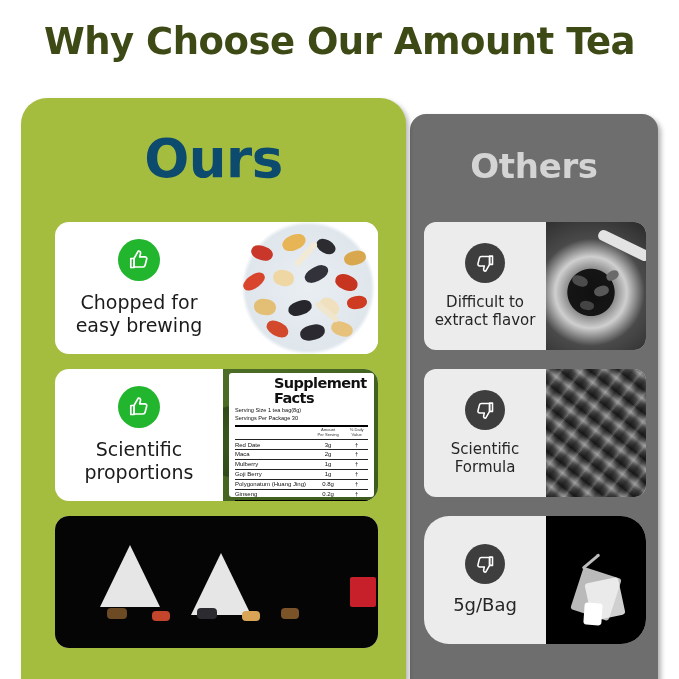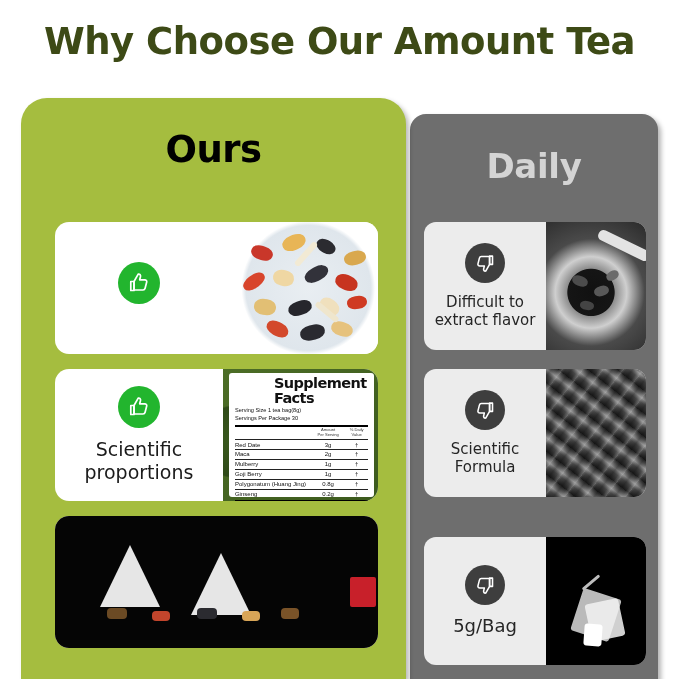--- a/index.html
+++ b/index.html
@@ -65,22 +65,22 @@
     box-shadow: 3px 3px 5px rgba(0,0,0,0.3);
   }
 
   .panel-heading {
     text-align: center;
     font-family: "DejaVu Sans", sans-serif;
     font-weight: bold;
   }
   .heading-ours {
     margin-top: 30px;
-    font-size: 37px;
-    color: #000000;
+    font-size: 53px;
+    color: #0c4a6e;
     letter-spacing: -0.5px;
   }
   .heading-others {
     margin-top: 32px;
     font-size: 34px;
     color: #d4d4d4;
     letter-spacing: -0.3px;
   }
 
   
@@ -103,21 +103,21 @@
     width: 222px;
     height: 128px;
     background: #ececec;
     border-radius: 12px;
   }
   .card-ours.pos1 { top: 124px; }
   .card-ours.pos2 { top: 271px; }
   .card-ours.pos3 { top: 418px; }
   .card-others.pos1 { top: 108px; }
   .card-others.pos2 { top: 255px; }
-  .card-others.pos3 { top: 423px; }
+  .card-others.pos3 { top: 402px; border-radius: 25px; }
 
   .card-left {
     width: 52%;
     display: flex;
     flex-direction: column;
     align-items: center;
     justify-content: center;
     padding: 4px 6px;
     box-sizing: border-box;
   }
@@ -275,20 +275,22 @@
     <div class="panel-heading heading-ours">Ours</div>
 
     <div class="card card-ours pos1">
       <div class="card-left">
         <div class="badge badge-up">
           <svg width="24" height="24" viewBox="0 0 24 24" fill="none" stroke="#ffffff" stroke-width="1.7" stroke-linejoin="round">
             <path d="M7 10.5v9h-3.2v-9z"></path>
             <path d="M7 10.5l4.2-7.3c1.6-.3 2.6.7 2.3 2.3l-.8 3.3h5.1c1.3 0 2.2 1 1.9 2.2l-1.6 6.3c-.25 1-1.1 1.7-2.1 1.7H7z"></path>
           </svg>
         </div>
+        <div class="card-label">Chopped for
+easy brewing</div>
       </div>
       <div class="card-right">
         <div class="photo photo-mix">
           <div class="blob" style="left:18%;top:18%;width:22px;height:14px;background:#c9372a;transform:rotate(18deg);"></div>
           <div class="blob" style="left:38%;top:10%;width:24px;height:15px;background:#e8b556;transform:rotate(-22deg);"></div>
           <div class="blob" style="left:60%;top:14%;width:20px;height:13px;background:#2b2b30;transform:rotate(30deg);"></div>
           <div class="blob" style="left:78%;top:22%;width:22px;height:14px;background:#d9a84e;transform:rotate(-12deg);"></div>
           <div class="blob" style="left:12%;top:40%;width:24px;height:13px;background:#d8452c;transform:rotate(-35deg);"></div>
           <div class="blob" style="left:32%;top:36%;width:21px;height:16px;background:#efd7a3;transform:rotate(12deg);"></div>
           <div class="blob" style="left:52%;top:34%;width:25px;height:14px;background:#32323a;transform:rotate(-28deg);"></div>
@@ -386,21 +388,21 @@
           <div class="blob" style="left:44%;top:70%;width:20px;height:11px;background:#2b2b30;border-radius:4px;"></div>
           <div class="blob" style="left:58%;top:72%;width:18px;height:10px;background:#d8a557;border-radius:4px;"></div>
           <div class="blob" style="left:70%;top:70%;width:18px;height:11px;background:#7a5328;border-radius:4px;"></div>
           <div class="tea-tag" style="right:2px;top:46%;width:26px;height:30px;"></div>
         </div>
       </div>
     </div>
   </div>
 
   <div class="panel panel-others">
-    <div class="panel-heading heading-others">Daily</div>
+    <div class="panel-heading heading-others">Others</div>
 
     <div class="card card-others pos1">
       <div class="card-left">
         <div class="badge badge-down">
           <svg width="22" height="22" viewBox="0 0 24 24" fill="none" stroke="#ffffff" stroke-width="1.7" stroke-linejoin="round">
             <path d="M17 13.5v-9h3.2v9z"></path>
             <path d="M17 13.5l-4.2 7.3c-1.6.3-2.6-.7-2.3-2.3l.8-3.3H6.2c-1.3 0-2.2-1-1.9-2.2l1.6-6.3c.25-1 1.1-1.7 2.1-1.7H17z"></path>
           </svg>
         </div>
         <div class="card-label">Difficult to

